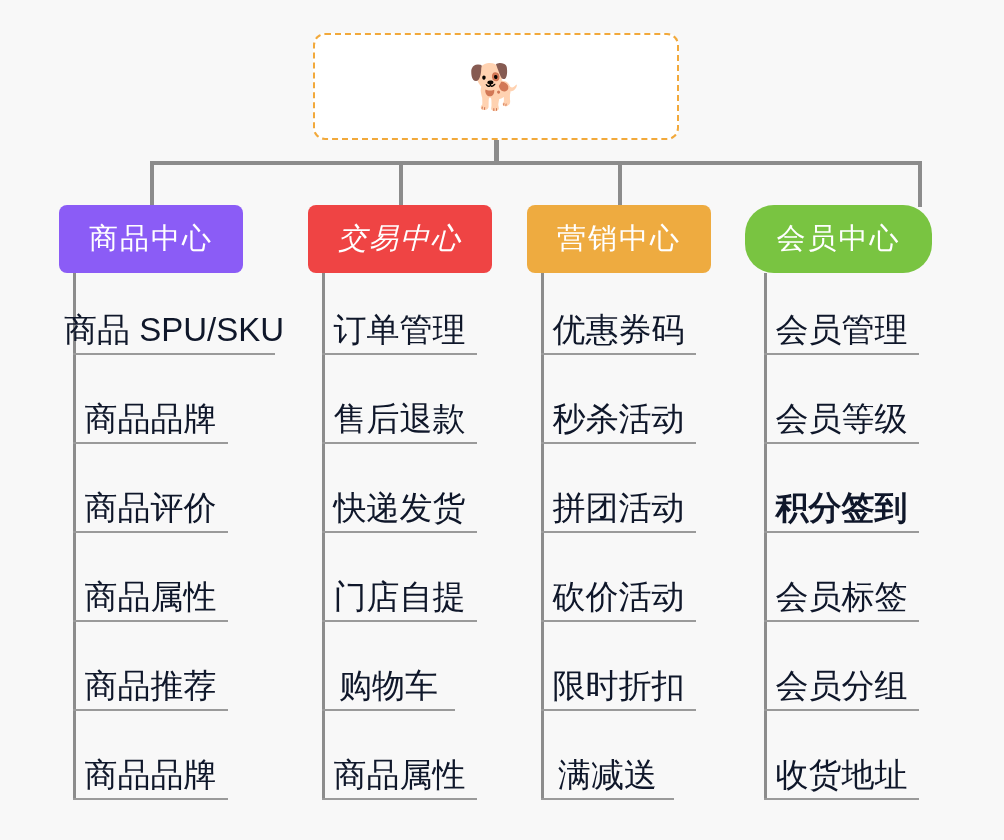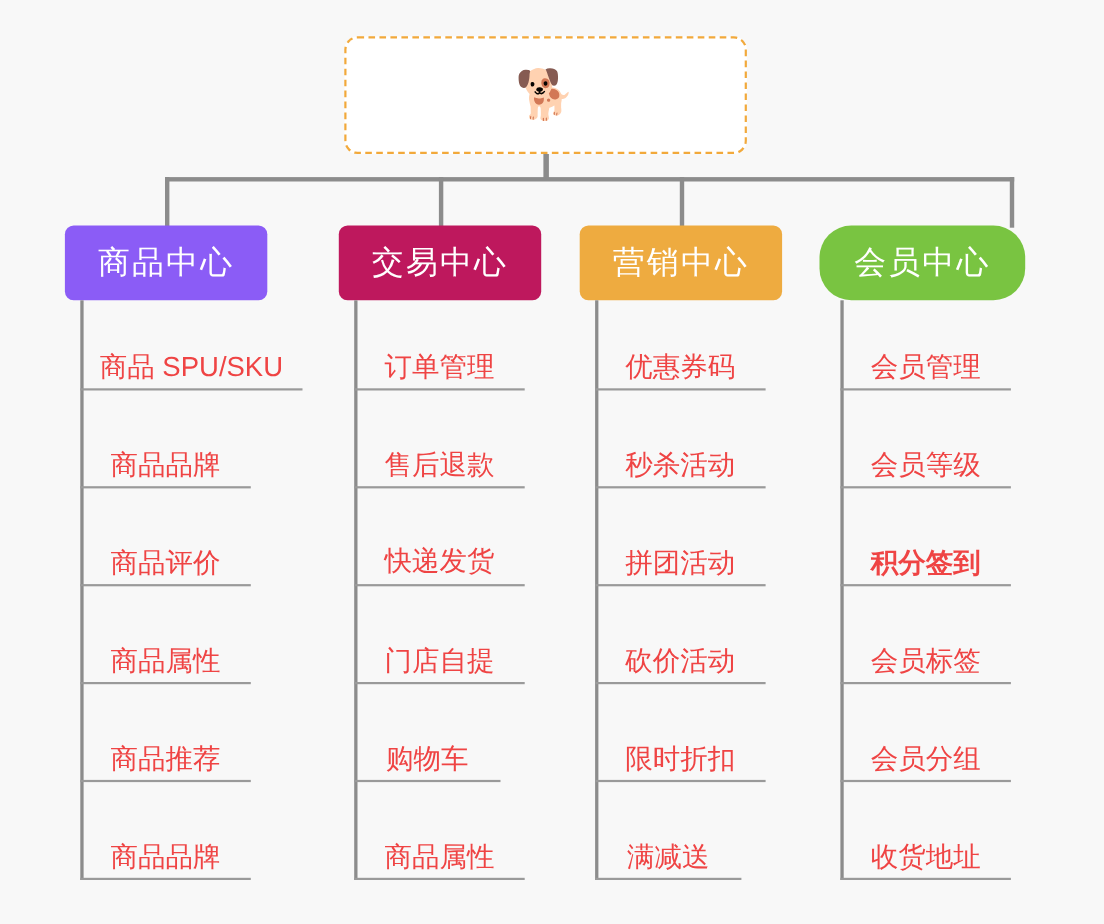--- a/index.html
+++ b/index.html
@@ -84,22 +84,22 @@
     position: absolute;
     box-sizing: border-box;
     border-bottom: 2px solid #9a9a9a;
     display: flex;
     align-items: flex-end;
     justify-content: center;
     padding-bottom: 4px;
     height: 40px;
   }
   .leaf-label {
-    font-size: 25px;
-    color: #ef4444;
+    font-size: 33px;
+    color: #0f172a;
     line-height: 1.15;
     white-space: nowrap;
   }
 </style>
 </head>
 <body>
 
 <div id="chart">
 
   <div class="root-node">
@@ -132,31 +132,31 @@
     </div>
     <div class="leaf" style="left:14px; top:466px; width:155px;">
       <span class="leaf-label">商品推荐</span>
     </div>
     <div class="leaf" style="left:14px; top:555px; width:155px;">
       <span class="leaf-label">商品品牌</span>
     </div>
   </div>
 
   <div class="column" style="left:308px; width:240px;">
-    <div class="cat-header" style="width:184px; background:#be185d;">
+    <div class="cat-header" style="width:184px; background:#ef4444;font-style:italic;">
       <span>交易中心</span>
     </div>
     <div class="trunk" style="left:14px; top:68px; height:527px;"></div>
     <div class="leaf" style="left:14px; top:110px; width:155px;">
       <span class="leaf-label">订单管理</span>
     </div>
     <div class="leaf" style="left:14px; top:199px; width:155px;">
       <span class="leaf-label">售后退款</span>
     </div>
-    <div class="leaf" style="left:14px; top:288px; width:155px;font-family:Liberation Mono, monospace;">
+    <div class="leaf" style="left:14px; top:288px; width:155px;">
       <span class="leaf-label">快递发货</span>
     </div>
     <div class="leaf" style="left:14px; top:377px; width:155px;">
       <span class="leaf-label">门店自提</span>
     </div>
     <div class="leaf" style="left:14px; top:466px; width:133px;">
       <span class="leaf-label">购物车</span>
     </div>
     <div class="leaf" style="left:14px; top:555px; width:155px;">
       <span class="leaf-label">商品属性</span>

